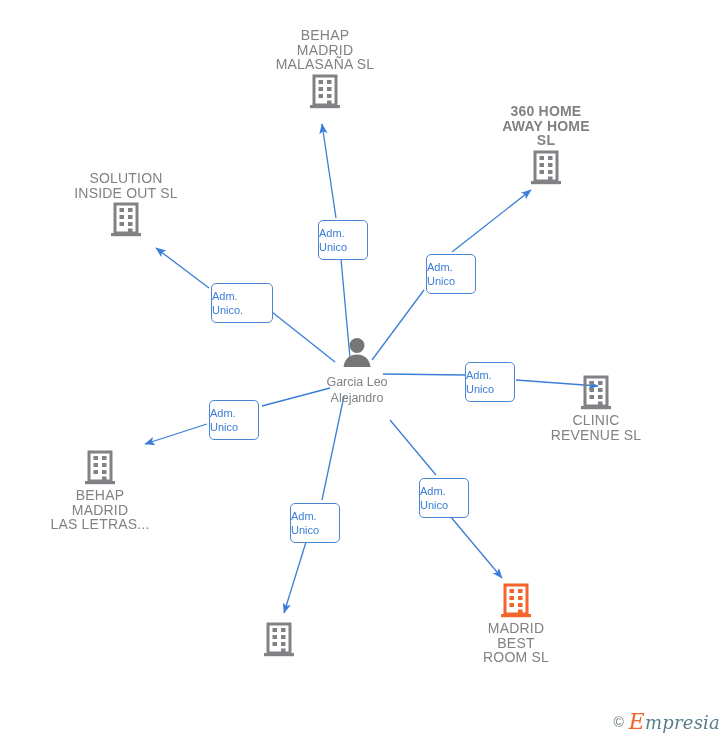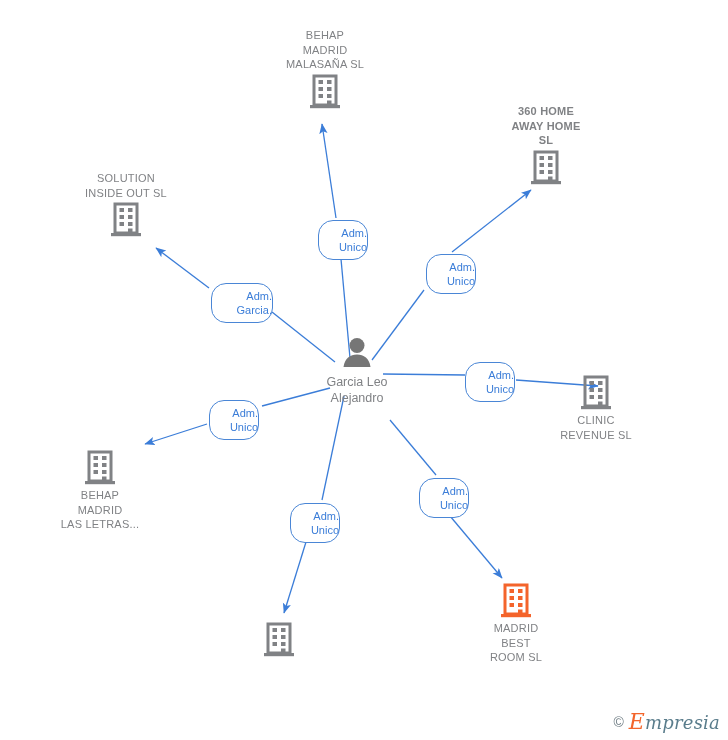--- a/index.html
+++ b/index.html
@@ -30,21 +30,21 @@
     margin-left: -70px;
     text-align: center;
     z-index: 3;
   }
   .node .icon-wrap {
     display: block;
     line-height: 0;
   }
   .node-label {
     display: block;
-    font-size: 11px;
+    font-size: 14px;
     line-height: 14.6px;
     color: #808285;
     letter-spacing: 0.2px;
     white-space: pre-line;
   }
   .node.below .node-label { margin-top: 2px; }
   .node.above .node-label { margin-bottom: 2px; }
 
   .person-node {
     position: absolute;
@@ -59,26 +59,26 @@
     line-height: 15.5px;
     color: #808285;
     white-space: pre-line;
     margin-top: 1px;
   }
 
   .edge-label {
     position: absolute;
     box-sizing: border-box;
     border: 1.4px solid #4a86d6;
-    border-radius: 15px;
+    border-radius: 5px;
     background: #ffffff;
     color: #3b7dd8;
     font-size: 11px;
     line-height: 14px;
-    text-align: right;
+    text-align: left;
     padding: 5px 0 5px 0;
     width: 50px;
     z-index: 4;
   }
   .edge-label span { display: block; }
 
   .watermark {
     position: absolute;
     right: 8px;
     bottom: 6px;
@@ -295,21 +295,21 @@
     <span>Unico</span>
   </div>
 
   <div class="edge-label" style="left:426px; top:254px;">
     <span>Adm.</span>
     <span>Unico</span>
   </div>
 
   <div class="edge-label" style="left:211px; top:283px; width:62px;">
     <span>Adm.</span>
-    <span>Garcia.</span>
+    <span>Unico.</span>
   </div>
 
   <div class="edge-label" style="left:465px; top:362px;">
     <span>Adm.</span>
     <span>Unico</span>
   </div>
 
   <div class="edge-label" style="left:209px; top:400px;">
     <span>Adm.</span>
     <span>Unico</span>

